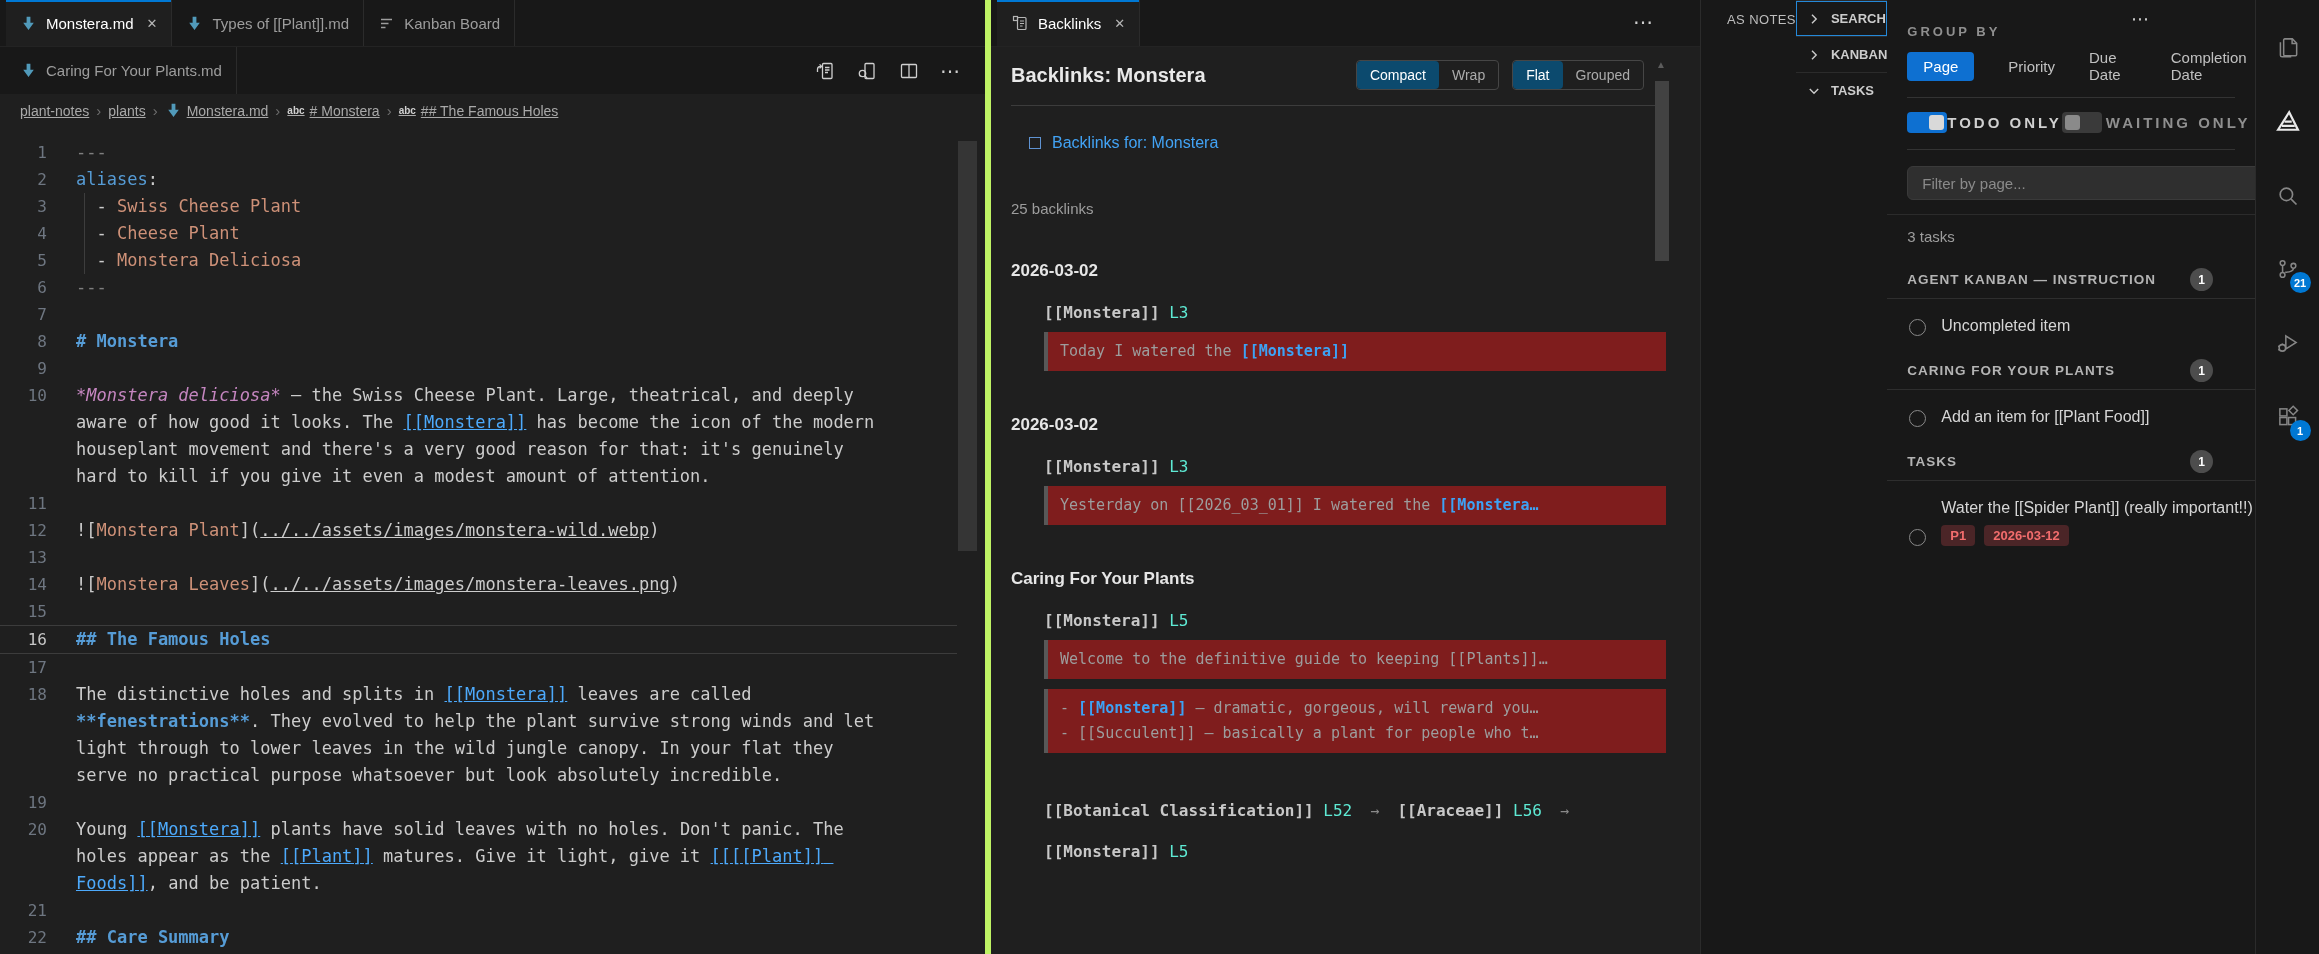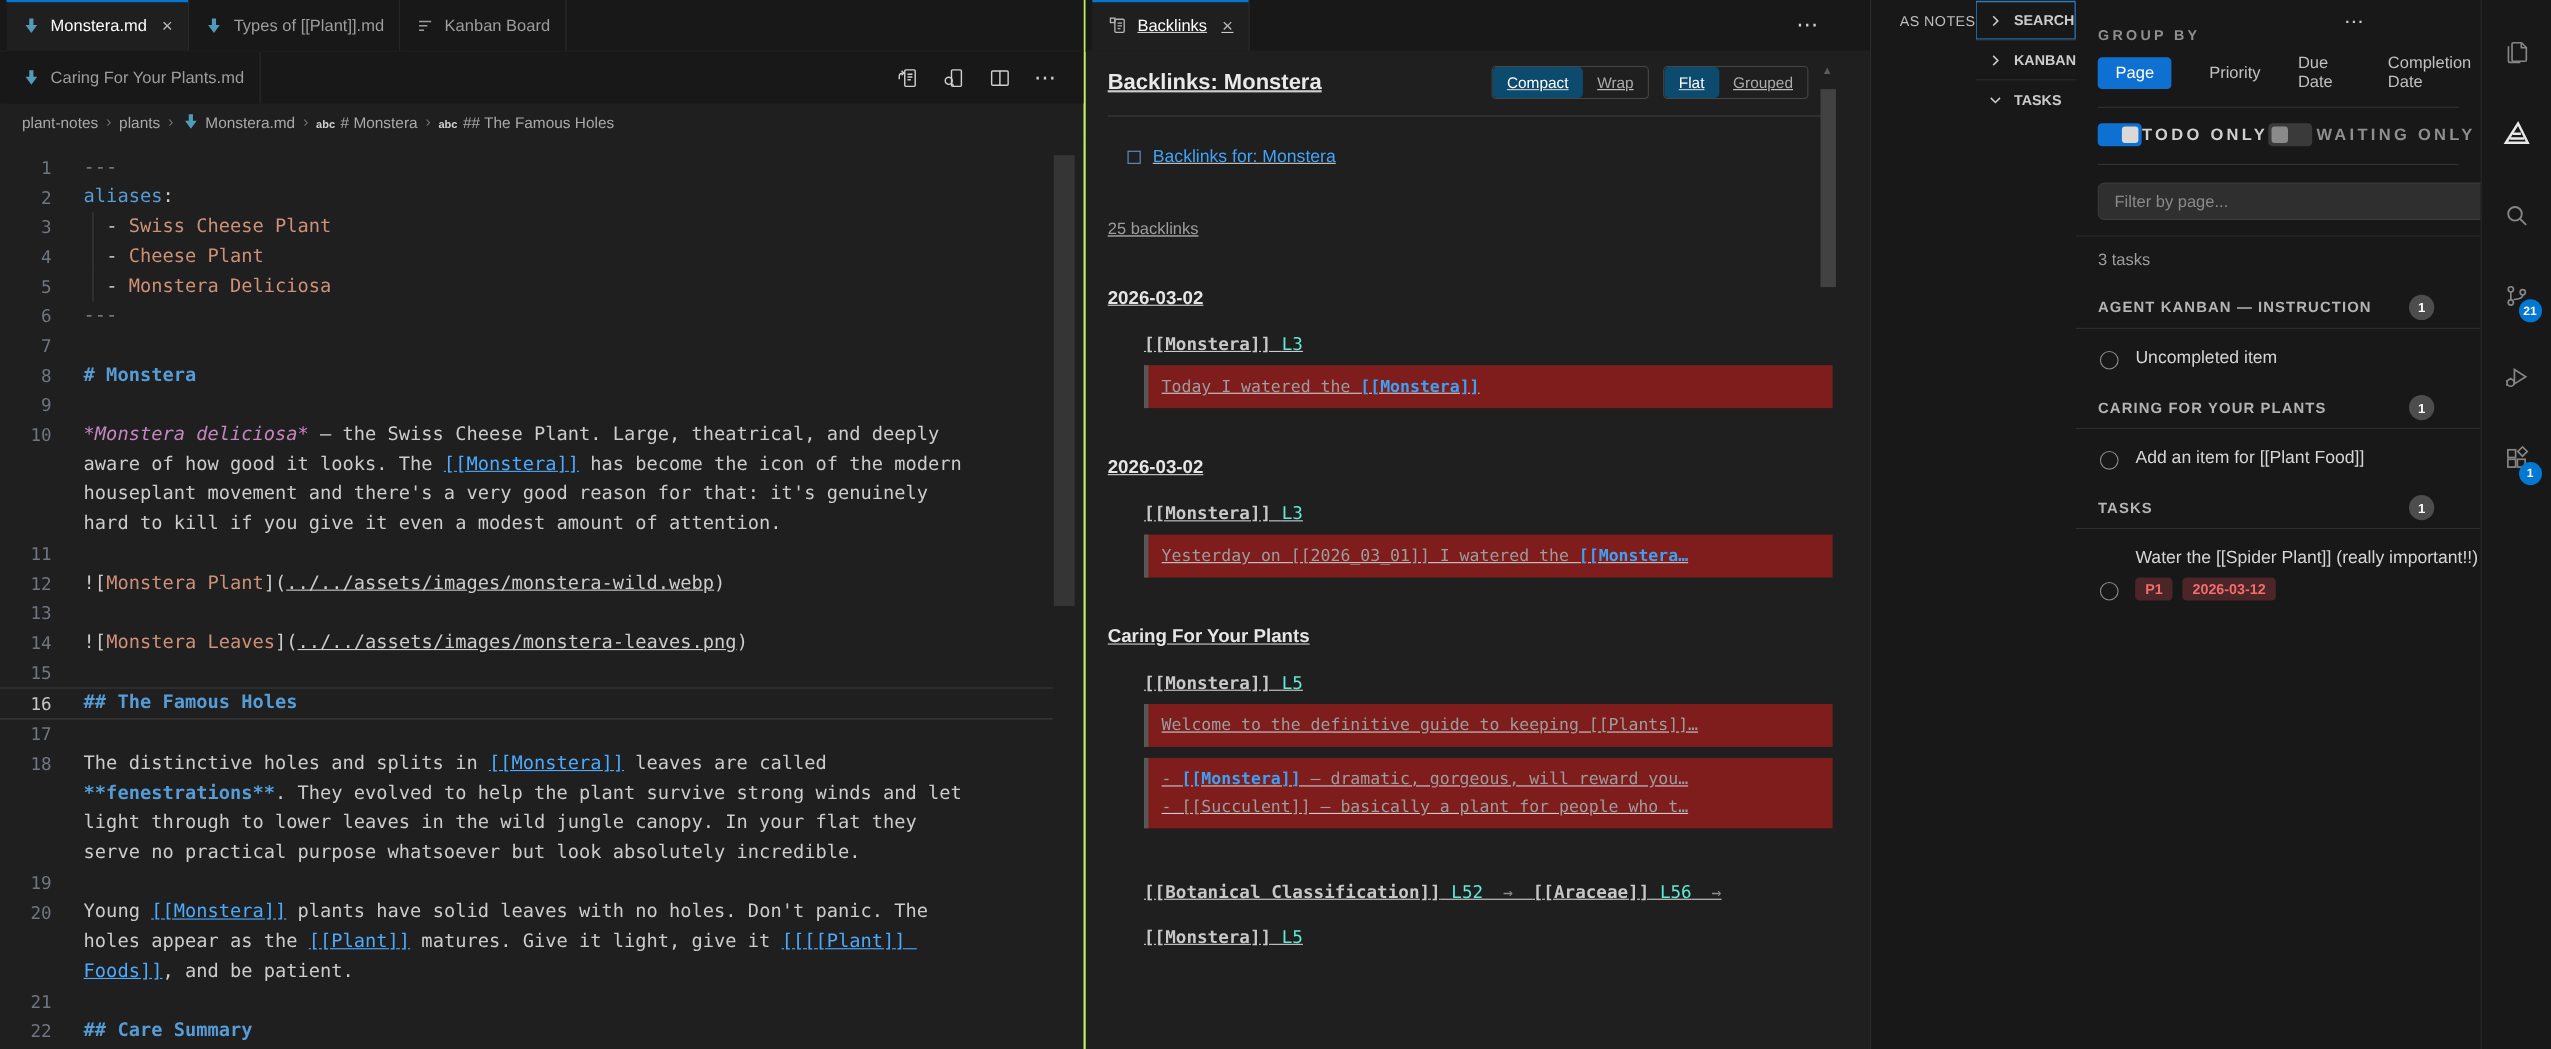--- a/index.html
+++ b/index.html
@@ -2,38 +2,38 @@
 <html><head>
 <meta charset="utf-8">
 <style>
   * { box-sizing: border-box; margin: 0; padding: 0; }
   html,body { width:2319px; height:954px; overflow:hidden; }
   body { background:#1f1f1f; font-family:"Liberation Sans", sans-serif; color:#ccc; display:flex; }
   svg { display:block; }
 
   
   .group1 { width:985px; flex:none; display:flex; flex-direction:column; background:#1f1f1f; }
-  .group2 { width:715px; flex:none; display:flex; flex-direction:column; background:#1f1f1f; border-left:2px solid #bef264;text-decoration:underline; }
+  .group2 { width:715px; flex:none; display:flex; flex-direction:column; background:#1f1f1f; border-left:6px solid #bef264; }
   .sidebar { width:555px; flex:none; background:#181818; border-left:1px solid #2b2b2b; display:flex; flex-direction:row; position:relative; }
   .activitybar { width:64px; flex:none; background:#181818; border-left:1px solid #2b2b2b; display:flex; flex-direction:column; align-items:center; padding-top:10px; }
 
   
   .tabbar { height:47px; flex:none; background:#181818; display:flex; align-items:stretch; padding-left:6px; position:relative; }
   .tabbar.row1 { border-bottom:1px solid #232323; }
   .tab { display:flex; align-items:center; gap:9px; padding:0 14px; background:#181818; color:#9d9d9d; font-size:15px; border-right:1px solid #2b2b2b; position:relative; cursor:pointer; white-space:nowrap; }
   .tab.active { background:#1f1f1f; color:#fff; }
   .tab.active::before { content:""; position:absolute; top:0; left:0; right:0; height:2px; background:#0078d4; }
   .tab .close { font-size:13px; color:#b6b6b6; margin-left:4px; }
   .editor-actions { margin-left:auto; display:flex; align-items:center; gap:20px; padding-right:24px; color:#cfcfcf; }
   .more-dots { font-size:20px; color:#cfcfcf; letter-spacing:1px; }
   .tab-more { position:absolute; right:46px; top:10px; }
 
   
   .breadcrumbs { height:33px; flex:none; display:flex; align-items:center; gap:7px; padding-left:20px; font-size:14px; color:#a9a9a9; background:#1f1f1f; }
-  .bc-item { display:flex; align-items:flex-end; gap:5px; cursor:pointer; }
+  .bc-item { display:flex; align-items:center; gap:5px; cursor:pointer;text-decoration:underline; }
   .bc-sep { color:#6e6e6e; font-size:15px; }
   .abc { font-size:10px; font-weight:bold; color:#d0d0d0; letter-spacing:0; }
 
   
   .editor { flex:1; position:relative; padding-top:12px; overflow:hidden; font-family:"DejaVu Sans Mono", monospace; }
   .code-row { display:flex; width:957px; min-height:27px; }
   .code-row.active { border-top:1px solid rgba(255,255,255,.13); border-bottom:1px solid rgba(255,255,255,.13); }
   .lnum { flex:none; width:47px; text-align:right; color:#6e7681; font-size:16px; line-height:27px; }
   .code-row.active .lnum { color:#c6c6c6; }
   .codeline { flex:none; margin-left:29px; width:812px; white-space:pre-wrap; overflow-wrap:normal; word-break:normal; font-size:17px; line-height:27px; }

